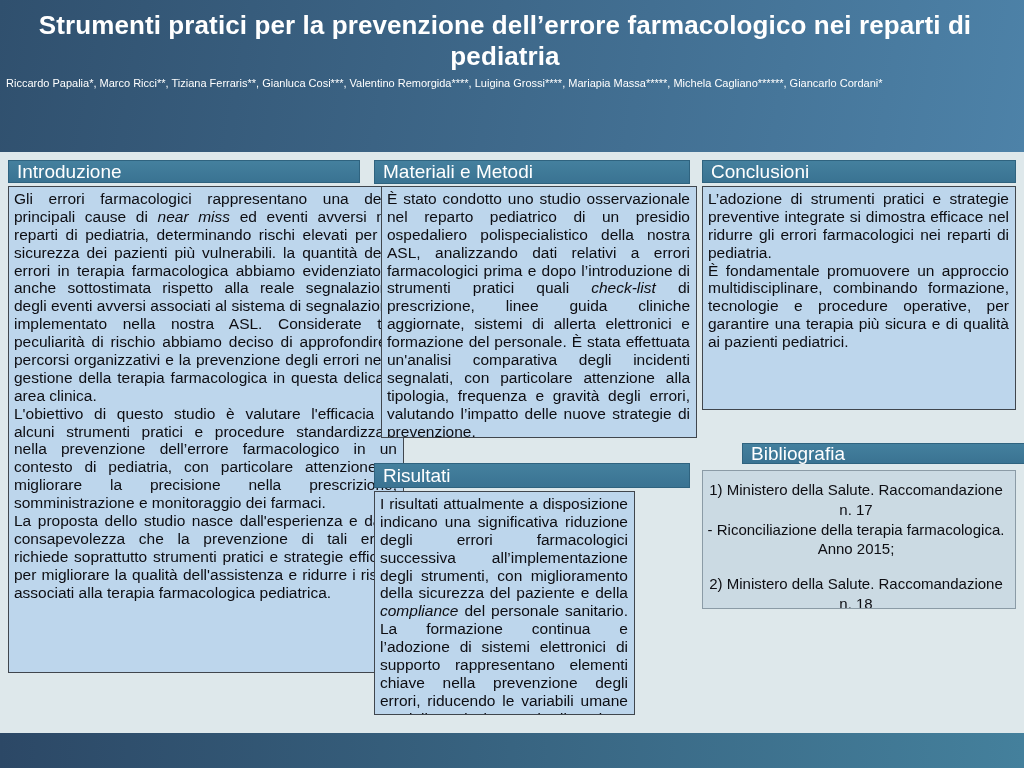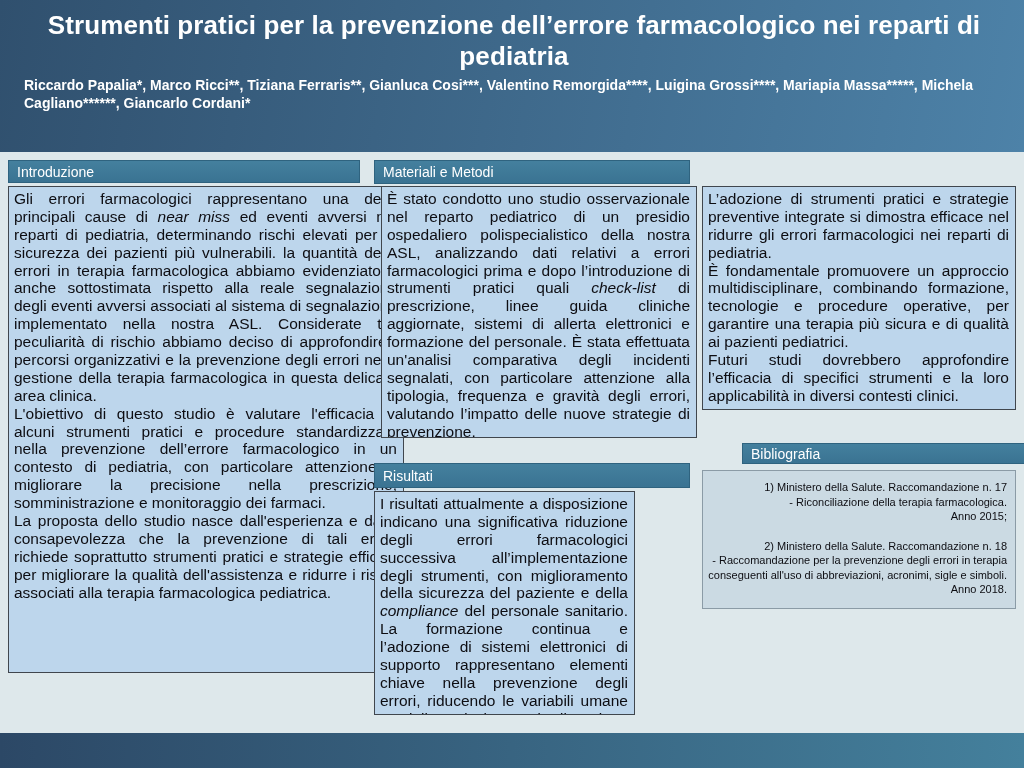--- a/index.html
+++ b/index.html
@@ -14,53 +14,53 @@
     font-family: "Liberation Sans", sans-serif;
     margin: 0 auto;
   }
 
   
   .poster-header {
     position: absolute;
     left: 0; top: 0;
     width: 1024px; height: 152px;
     box-sizing: border-box;
-    padding: 10px 20px 0 24px;
+    padding: 10px 20px 0 6px;
     background: linear-gradient(100deg, var(--header-start, #30506e) 0%, var(--header-end, #4d82a8) 100%);
     color: #ffffff;
   }
   .poster-title {
     margin: 0;
     font-size: 26px;
     line-height: 1.18;
     font-weight: bold;
     text-align: center;
     letter-spacing: 0.1px;
   }
   .poster-authors {
     margin: 6px 0 0 0;
-    font-size: 14px;
+    font-size: 11px;
     line-height: 1.27;
-    font-weight: bold;
+    font-weight: normal;
   }
   .poster-affiliations {
     margin: 3px 0 0 0;
     font-size: 12px;
     line-height: 1.28;
     font-weight: normal;
   }
 
   
   .bar {
     position: absolute;
     box-sizing: border-box;
     background: linear-gradient(var(--bar-top, #44809e), var(--bar-bottom, #3a7392));
     border: 1px solid var(--bar-border, #2f637f);
     color: #ffffff;
-    font-size: 14px;
+    font-size: 19px;
     display: flex;
     align-items: center;
     padding-left: 8px;
   }
 
   
   .box {
     position: absolute;
     box-sizing: border-box;
     background: var(--box-fill, #bdd6ec);
@@ -70,23 +70,23 @@
     line-height: 1.155;
     text-align: justify;
     padding: 3px 6px 2px 5px;
     overflow: hidden;
   }
   .box p { margin: 0; }
 
   .box--biblio {
     background: var(--biblio-fill, #cbdae3);
     border: 1px solid var(--biblio-border, #8b9ba6);
-    font-size: 11px;
+    font-size: 15px;
     line-height: 1.32;
-    text-align: right;
+    text-align: center;
     padding: 9px 8px 4px 2px;
   }
   .box--biblio p {
     margin: 0 0 15px 0;
     white-space: pre-line;
   }
 
   
   .bar-intro      { left: 8px;   top: 160px; width: 352px; height: 23px; }
   .box-intro      { left: 8px;   top: 186px; width: 396px; height: 487px; }
@@ -135,24 +135,26 @@
     <p>È stato condotto uno studio osservazionale nel reparto pediatrico di un presidio ospedaliero polispecialistico della nostra ASL, analizzando dati relativi a errori farmacologici prima e dopo l’introduzione di strumenti pratici quali <em>check-list</em> di prescrizione, linee guida cliniche aggiornate, sistemi di allerta elettronici e formazione del personale. È stata effettuata un'analisi comparativa degli incidenti segnalati, con particolare attenzione alla tipologia, frequenza e gravità degli errori, valutando l’impatto delle nuove strategie di prevenzione.</p>
   </div>
 
   <div class="bar bar-risultati">
     <span>Risultati</span>
   </div>
   <div class="box box-risultati">
     <p>I risultati attualmente a disposizione indicano una significativa riduzione degli errori farmacologici successiva all’implementazione degli strumenti, con miglioramento della sicurezza del paziente e della <em>compliance</em> del personale sanitario. La formazione continua e l’adozione di sistemi elettronici di supporto rappresentano elementi chiave nella prevenzione degli errori, riducendo le variabili umane e migliorando la standardizzazione delle procedure.</p>
   </div>
 
+  <div class="bar bar-conclusioni">
+    <span>Conclusioni</span>
+  </div>
   <div class="box box-conclusioni">
     <p>L’adozione di strumenti pratici e strategie preventive integrate si dimostra efficace nel ridurre gli errori farmacologici nei reparti di pediatria.</p>
     <p>È fondamentale promuovere un approccio multidisciplinare, combinando formazione, tecnologie e procedure operative, per garantire una terapia più sicura e di qualità ai pazienti pediatrici.</p>
-    <p>Futuri studi dovrebbero approfondire l’efficacia di specifici strumenti e la loro applicabilità in diversi contesti clinici.</p>
   </div>
 
   <div class="bar bar-biblio">
     <span>Bibliografia</span>
   </div>
   <div class="box box--biblio box-biblio">
     <p>1) Ministero della Salute. Raccomandazione n. 17
 - Riconciliazione della terapia farmacologica.
 Anno 2015;</p>
     <p>2) Ministero della Salute. Raccomandazione n. 18

